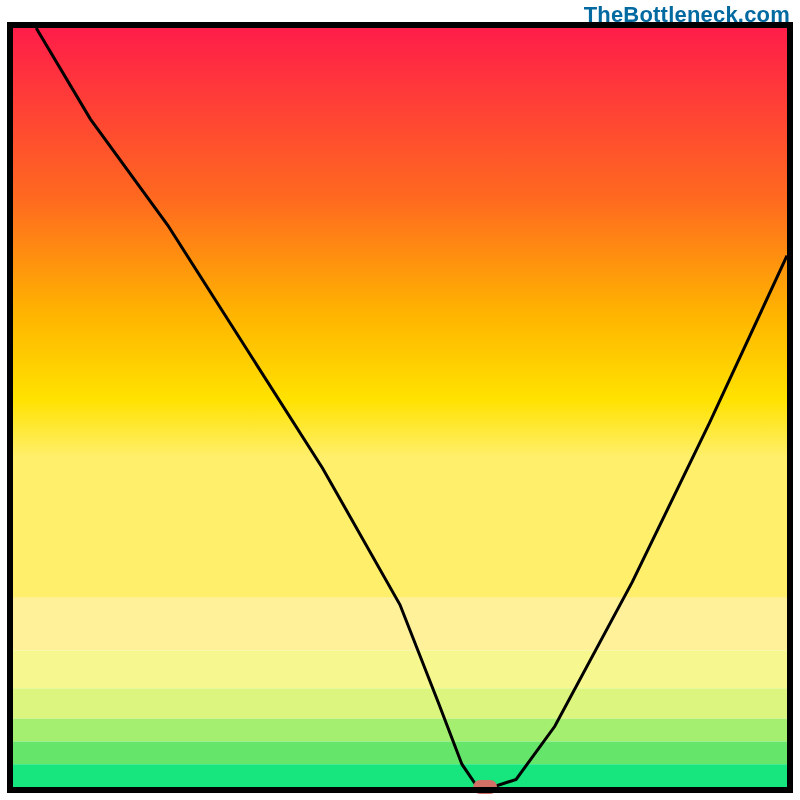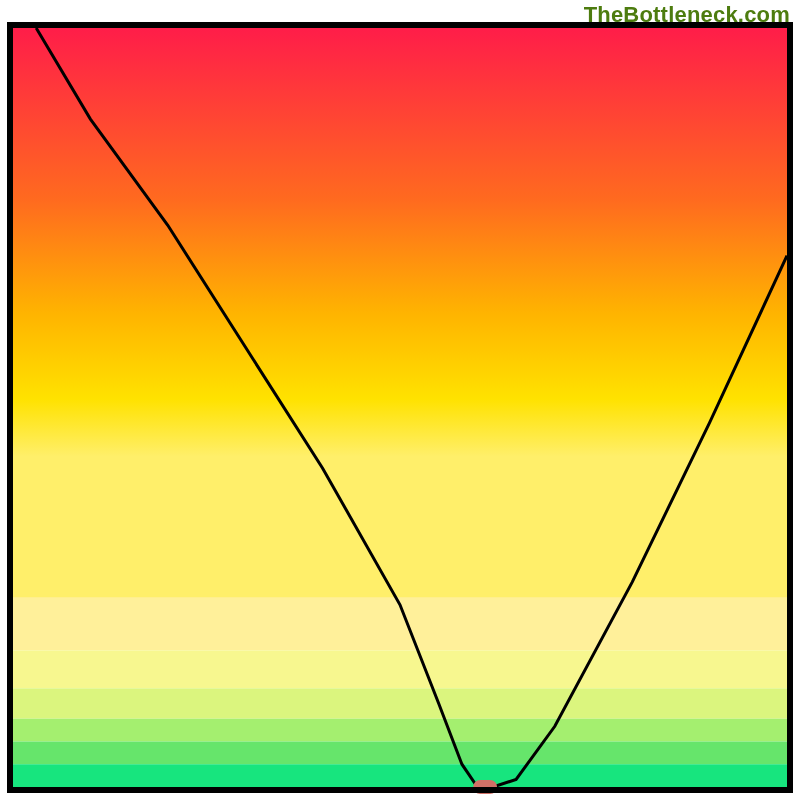--- a/index.html
+++ b/index.html
@@ -14,21 +14,21 @@
   .frame {
     position: relative;
     width: 800px;
     height: 800px;
   }
   .watermark {
     position: absolute;
     top: 2px;
     right: 10px;
     font-size: 22px;
-    color: #4d7c0f;
+    color: #0369a1;
     font-weight: 600;
     letter-spacing: 0.2px;
     z-index: 10;
   }
   svg {
     display: block;
   }
 </style>
 </head>
 <body>

